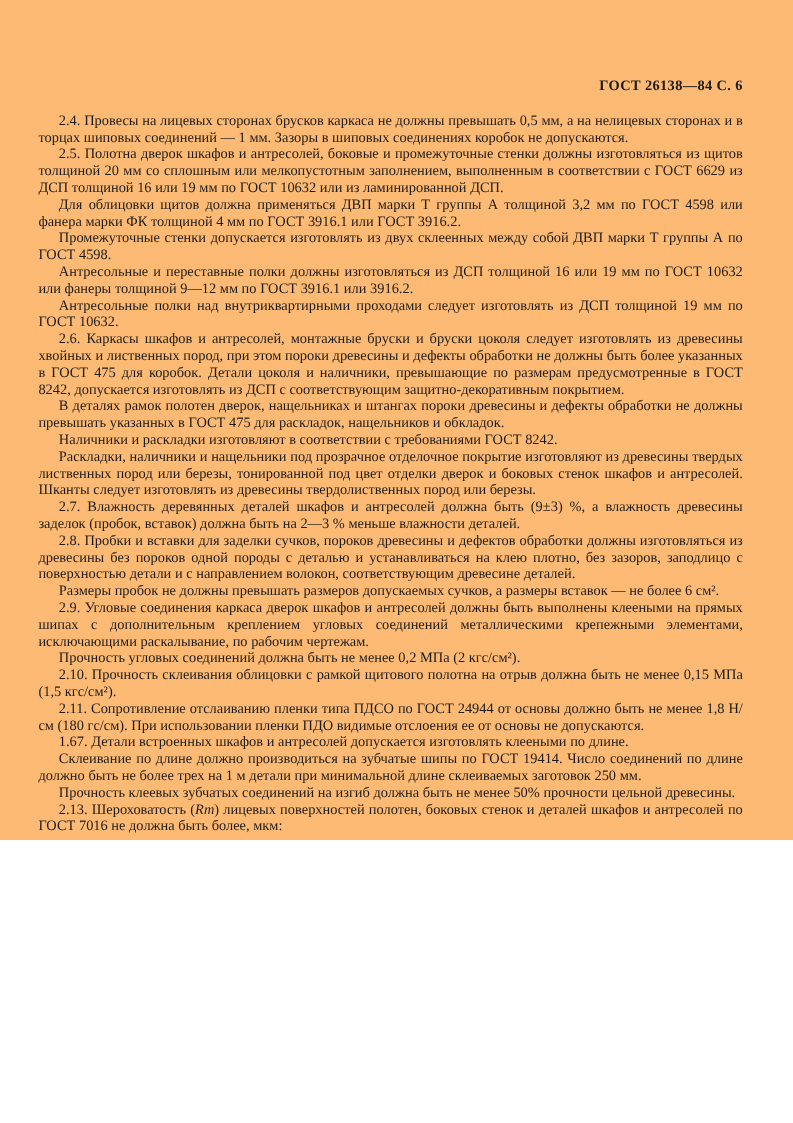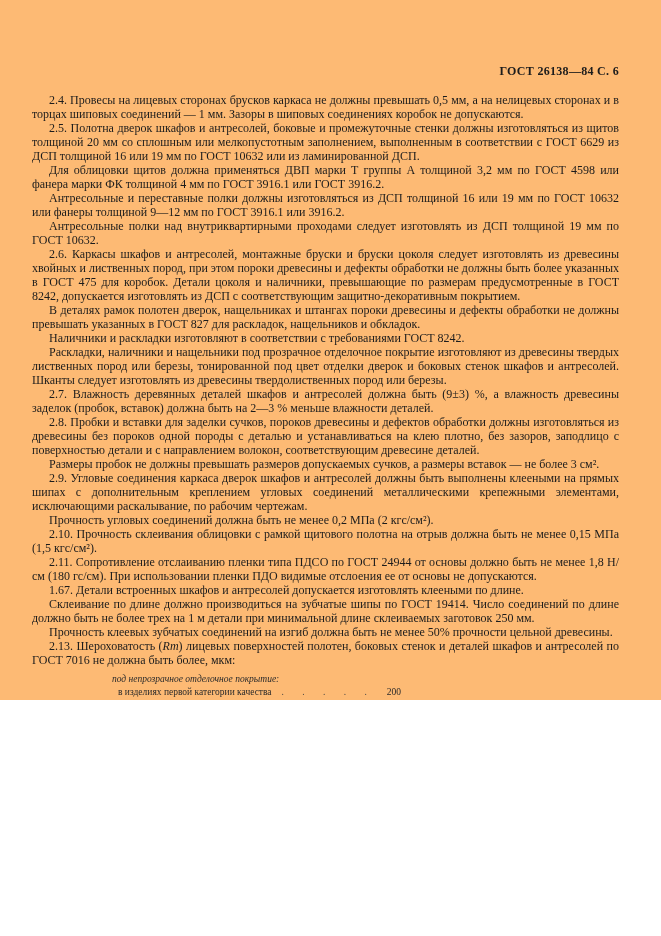--- a/index.html
+++ b/index.html
@@ -55,29 +55,30 @@
 <div class="page">
 
   <div class="header">
     <span>ГОСТ 26138—84 С. 6</span>
   </div>
 
   <div class="content" id="paragraphs">
       <p>2.4. Провесы на лицевых сторонах брусков каркаса не должны превышать 0,5 мм, а на нелицевых сторонах и в торцах шиповых соединений — 1 мм. Зазоры в шиповых соединениях коробок не допускаются.</p>
       <p>2.5. Полотна дверок шкафов и антресолей, боковые и промежуточные стенки должны изготовляться из щитов толщиной 20 мм со сплошным или мелкопустотным заполнением, выполненным в соответствии с ГОСТ 6629 из ДСП толщиной 16 или 19 мм по ГОСТ 10632 или из ламинированной ДСП.</p>
       <p>Для облицовки щитов должна применяться ДВП марки Т группы А толщиной 3,2 мм по ГОСТ 4598 или фанера марки ФК толщиной 4 мм по ГОСТ 3916.1 или ГОСТ 3916.2.</p>
+      <p>Промежуточные стенки допускается изготовлять из двух склеенных между собой ДВП марки Т группы А по ГОСТ 4598.</p>
       <p>Антресольные и переставные полки должны изготовляться из ДСП толщиной 16 или 19 мм по ГОСТ 10632 или фанеры толщиной 9—12 мм по ГОСТ 3916.1 или 3916.2.</p>
       <p>Антресольные полки над внутриквартирными проходами следует изготовлять из ДСП толщиной 19 мм по ГОСТ 10632.</p>
       <p>2.6. Каркасы шкафов и антресолей, монтажные бруски и бруски цоколя следует изготовлять из древесины хвойных и лиственных пород, при этом пороки древесины и дефекты обработки не должны быть более указанных в ГОСТ 475 для коробок. Детали цоколя и наличники, превышающие по размерам предусмотренные в ГОСТ 8242, допускается изготовлять из ДСП с соответствующим защитно-декоративным покрытием.</p>
-      <p>В деталях рамок полотен дверок, нащельниках и штангах пороки древесины и дефекты обработки не должны превышать указанных в ГОСТ 827 для раскладок, нащельников и обкладок.</p>
+      <p>В деталях рамок полотен дверок, нащельниках и штангах пороки древесины и дефекты обработки не должны превышать указанных в ГОСТ 475 для раскладок, нащельников и обкладок.</p>
       <p>Наличники и раскладки изготовляют в соответствии с требованиями ГОСТ 8242.</p>
       <p>Раскладки, наличники и нащельники под прозрачное отделочное покрытие изготовляют из древесины твердых лиственных пород или березы, тонированной под цвет отделки дверок и боковых стенок шкафов и антресолей. Шканты следует изготовлять из древесины твердолиственных пород или березы.</p>
       <p>2.7. Влажность деревянных деталей шкафов и антресолей должна быть (9±3) %, а влажность древесины заделок (пробок, вставок) должна быть на 2—3 % меньше влажности деталей.</p>
       <p>2.8. Пробки и вставки для заделки сучков, пороков древесины и дефектов обработки должны изготовляться из древесины без пороков одной породы с деталью и устанавливаться на клею плотно, без зазоров, заподлицо с поверхностью детали и с направлением волокон, соответствующим древесине деталей.</p>
-      <p>Размеры пробок не должны превышать размеров допускаемых сучков, а размеры вставок — не более 3 см².</p>
+      <p>Размеры пробок не должны превышать размеров допускаемых сучков, а размеры вставок — не более 6 см².</p>
       <p>2.9. Угловые соединения каркаса дверок шкафов и антресолей должны быть выполнены клееными на прямых шипах с дополнительным креплением угловых соединений металлическими крепежными элементами, исключающими раскалывание, по рабочим чертежам.</p>
       <p>Прочность угловых соединений должна быть не менее 0,2 МПа (2 кгс/см²).</p>
       <p>2.10. Прочность склеивания облицовки с рамкой щитового полотна на отрыв должна быть не менее 0,15 МПа (1,5 кгс/см²).</p>
       <p>2.11. Сопротивление отслаиванию пленки типа ПДСО по ГОСТ 24944 от основы должно быть не менее 1,8 Н/см (180 гс/см). При использовании пленки ПДО видимые отслоения ее от основы не допускаются.</p>
       <p>1.67. Детали встроенных шкафов и антресолей допускается изготовлять клееными по длине.</p>
       <p>Склеивание по длине должно производиться на зубчатые шипы по ГОСТ 19414. Число соединений по длине должно быть не более трех на 1 м детали при минимальной длине склеиваемых заготовок 250 мм.</p>
       <p>Прочность клеевых зубчатых соединений на изгиб должна быть не менее 50% прочности цельной древесины.</p>
       <p>2.13. Шероховатость (<i>Rm</i>) лицевых поверхностей полотен, боковых стенок и деталей шкафов и антресолей по ГОСТ 7016 не должна быть более, мкм:</p>
     </div>
 

